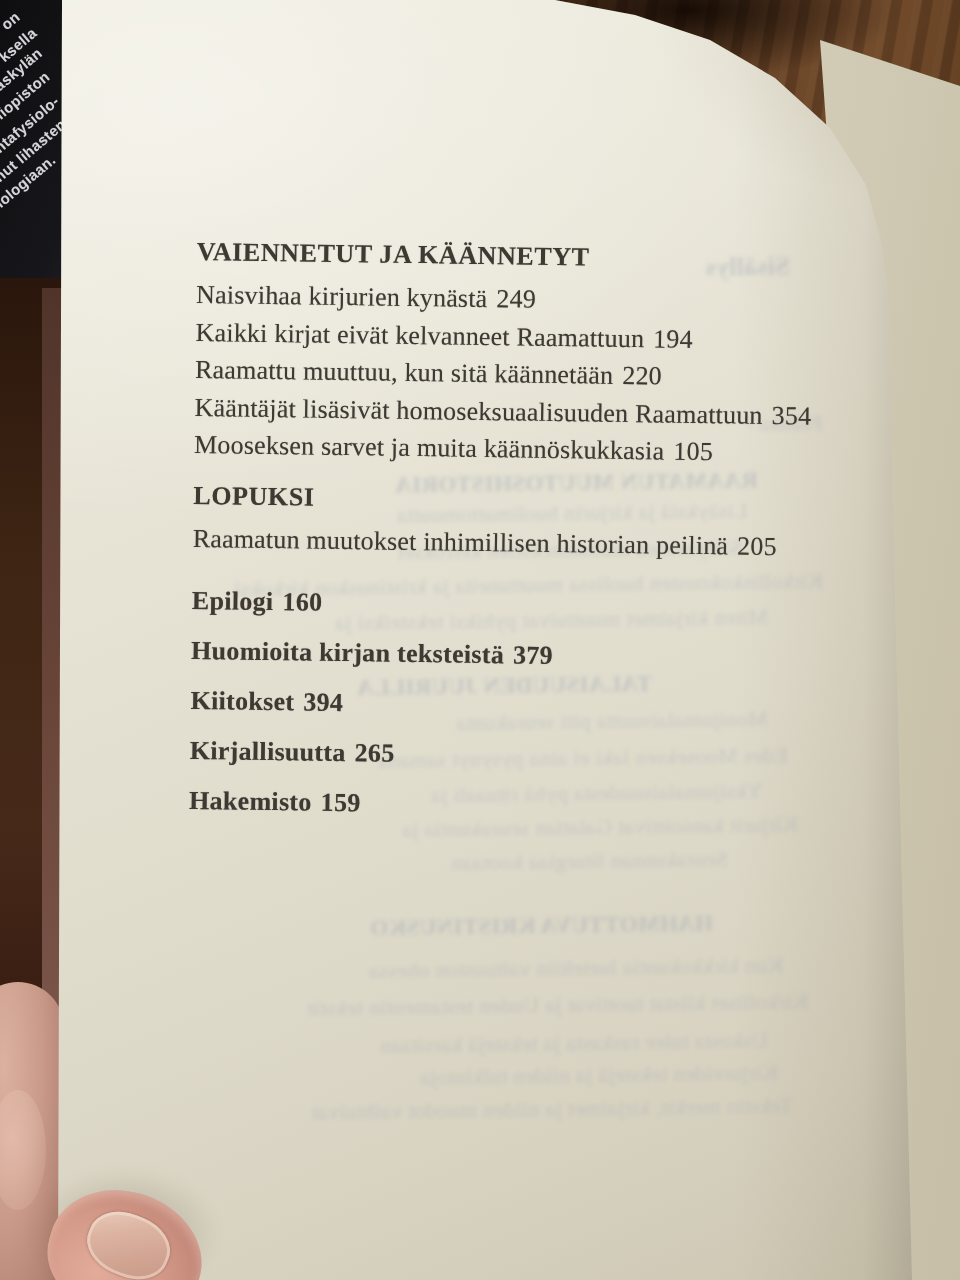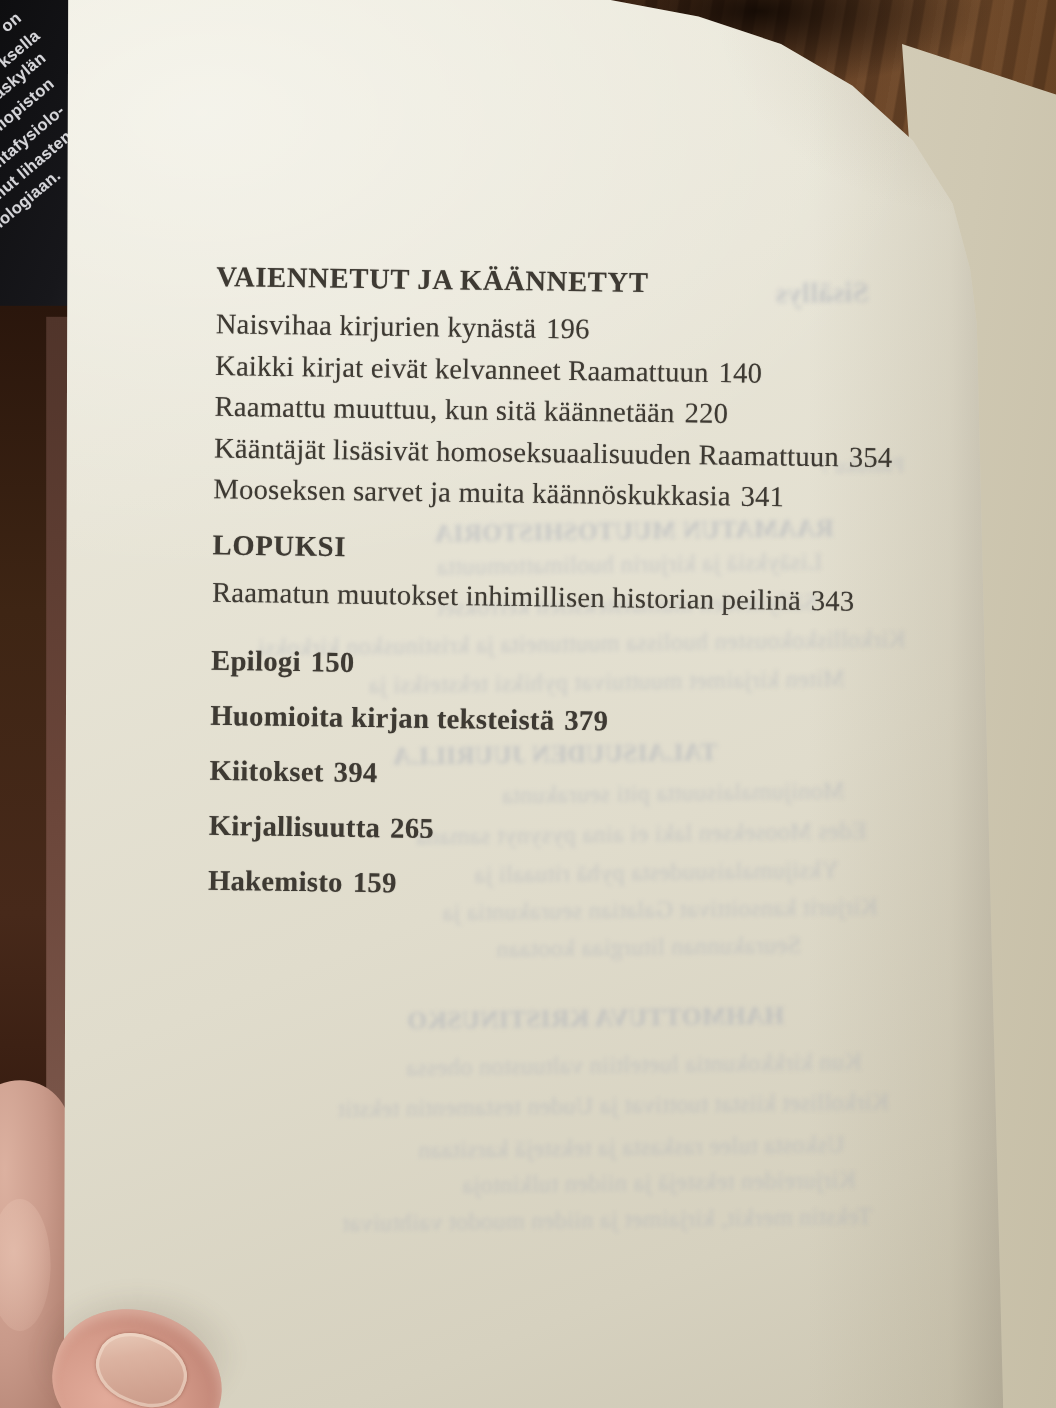--- a/index.html
+++ b/index.html
@@ -123,31 +123,31 @@
   <div class="ghost" style="top:848px;right:190px">Seurakunnan liturgiaa kootaan</div>
   <div class="ghost b" style="top:913px;right:205px">HAHMOTTUVA KRISTINUSKO</div>
   <div class="ghost" style="top:955px;right:135px">Kun kirkkokuntia lueteltiin valtuuston ohessa</div>
   <div class="ghost" style="top:992px;right:110px">Kirkolliset kiistat tuottivat ja Uuden testamentin tekstit</div>
   <div class="ghost" style="top:1030px;right:150px">Uskosta tulee raskasta ja tekstejä karsitaan</div>
   <div class="ghost" style="top:1062px;right:140px">Kirjureiden tekstejä ja niiden tulkintoja</div>
   <div class="ghost" style="top:1096px;right:125px">Tekstin merkit, kirjaimet ja niiden muodot vaihtuivat</div>
 
   <div class="abs" id="toc">
     <div class="toc-heading">VAIENNETUT JA KÄÄNNETYT</div>
-    <div class="toc-item"><span>Naisvihaa kirjurien kynästä</span><span class="pagenum">196</span></div>
-    <div class="toc-item"><span>Kaikki kirjat eivät kelvanneet Raamattuun</span><span class="pagenum">140</span></div>
+    <div class="toc-item"><span>Naisvihaa kirjurien kynästä</span><span class="pagenum">249</span></div>
+    <div class="toc-item"><span>Kaikki kirjat eivät kelvanneet Raamattuun</span><span class="pagenum">194</span></div>
     <div class="toc-item"><span>Raamattu muuttuu, kun sitä käännetään</span><span class="pagenum">220</span></div>
     <div class="toc-item"><span>Kääntäjät lisäsivät homoseksuaalisuuden Raamattuun</span><span class="pagenum">354</span></div>
-    <div class="toc-item"><span>Mooseksen sarvet ja muita käännöskukkasia</span><span class="pagenum">341</span></div>
+    <div class="toc-item"><span>Mooseksen sarvet ja muita käännöskukkasia</span><span class="pagenum">105</span></div>
 
     <div class="toc-heading gap">LOPUKSI</div>
-    <div class="toc-item"><span>Raamatun muutokset inhimillisen historian peilinä</span><span class="pagenum">343</span></div>
+    <div class="toc-item"><span>Raamatun muutokset inhimillisen historian peilinä</span><span class="pagenum">205</span></div>
 
     <div id="toc-entries">
-      <div class="toc-entry"><span>Epilogi</span><span class="pagenum">150</span></div>
+      <div class="toc-entry"><span>Epilogi</span><span class="pagenum">160</span></div>
       <div class="toc-entry"><span>Huomioita kirjan teksteistä</span><span class="pagenum">379</span></div>
       <div class="toc-entry"><span>Kiitokset</span><span class="pagenum">394</span></div>
       <div class="toc-entry"><span>Kirjallisuutta</span><span class="pagenum">265</span></div>
       <div class="toc-entry"><span>Hakemisto</span><span class="pagenum">159</span></div>
     </div>
   </div>
 </div>
 
 <div class="abs" id="fingertip-shadow"></div>
 <div class="abs" id="fingertip">

